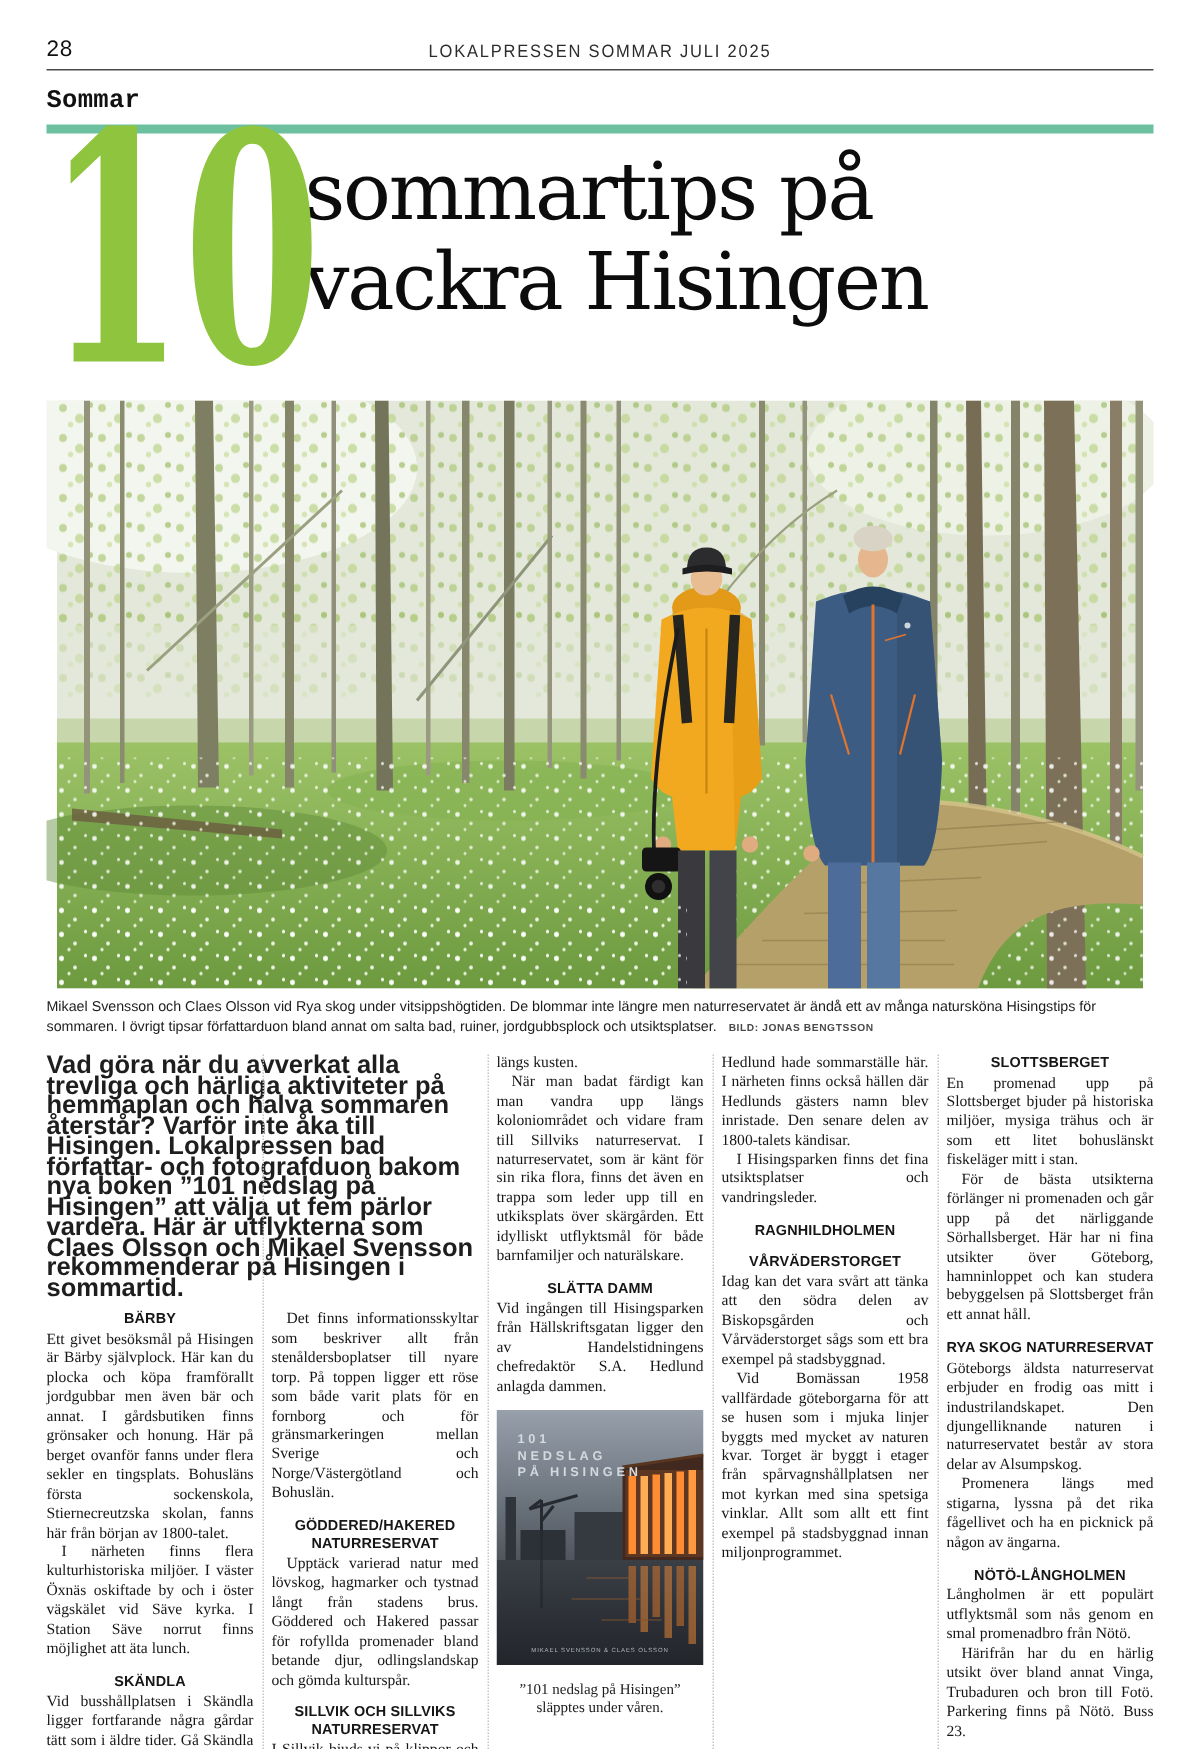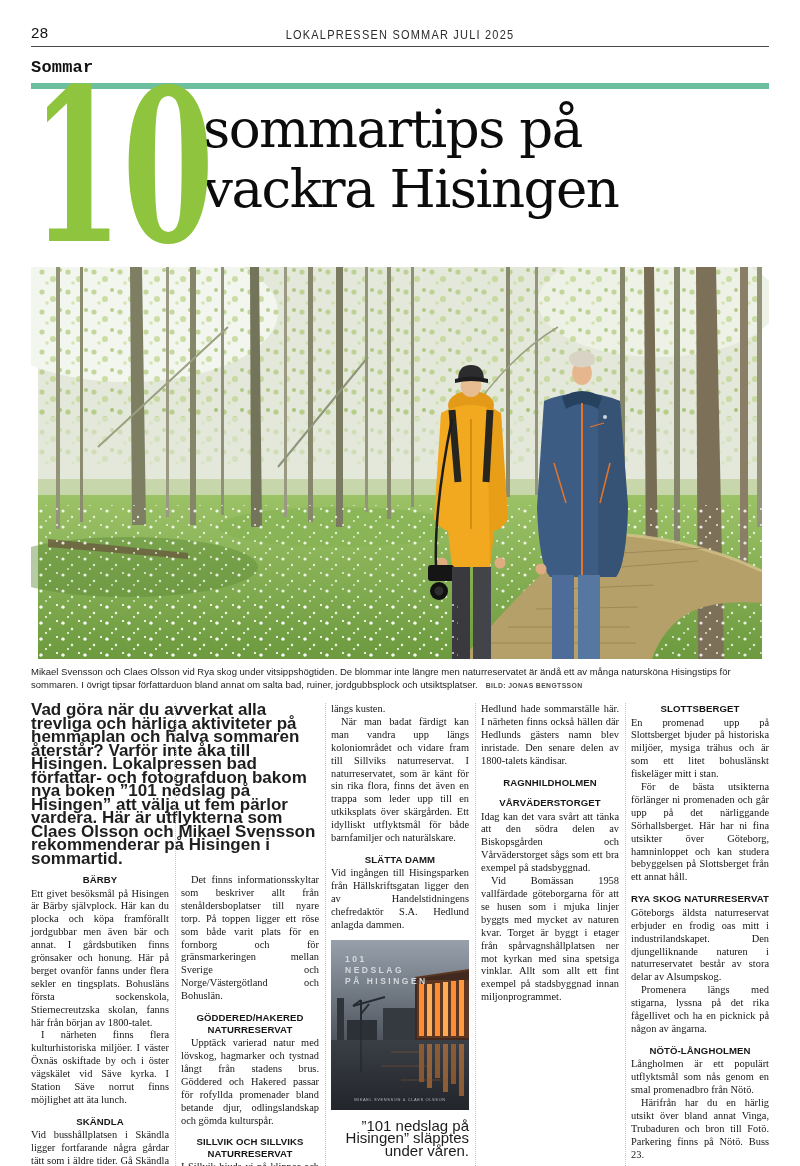--- a/index.html
+++ b/index.html
@@ -26,21 +26,21 @@
   .col-rule{position:absolute;top:0;bottom:0;border-left:1px dotted #c6c6c6;}
   .intro{grid-column:1/3;grid-row:1;font-weight:bold;font-size:17px;line-height:13.5px;color:#1e1e1e;padding-bottom:9px;text-align:left;}
   .col{font-family:"Liberation Serif",serif;font-size:10.4px;line-height:12.9px;text-align:justify;color:#161616;}
   .c1{grid-column:1;grid-row:2;} .c2{grid-column:2;grid-row:2;}
   .c3{grid-column:3;grid-row:1/3;} .c4{grid-column:4;grid-row:1/3;} .c5{grid-column:5;grid-row:1/3;}
   .col h4{font-family:"Liberation Sans",sans-serif;font-size:9.6px;font-weight:bold;margin:9px 0 2px 0;letter-spacing:.1px;text-align:center;line-height:11.5px;}
   .col h4.first{margin-top:0;}
   .col p{margin:0;}
   .col p.ind{text-indent:10px;}
   .bookfig{margin-top:8px;}
-  .book-caption{font-family:Liberation Sans, sans-serif;font-size:15px;line-height:12.5px;color:#1c1c1c;margin-top:6px;text-align:right;}
+  .book-caption{font-family:Liberation Serif, serif;font-size:10px;line-height:12.5px;color:#1c1c1c;margin-top:6px;text-align:center;}
 </style>
 </head>
 <body>
 
 <div class="page">
 
   <div class="topbar">
     <span class="page-num">28</span>
     <span class="masthead">LOKALPRESSEN SOMMAR JULI 2025</span>
     <span></span>
@@ -245,20 +245,21 @@
             <text x="14" y="44" font-size="8.5" letter-spacing="2.5">PÅ HISINGEN</text>
           </g>
           <text x="69" y="161" text-anchor="middle" font-family="Liberation Sans, sans-serif" font-size="4" letter-spacing=".6" fill="#b4bac0">MIKAEL SVENSSON &amp; CLAES OLSSON</text>
         </svg>
         <div class="book-caption">”101 nedslag på Hisingen” släpptes under våren.</div>
       </div>
     </div>
 
     <div class="col c4">
       <p>Hedlund hade sommarställe här. I närheten finns också hällen där Hedlunds gästers namn blev inristade. Den senare delen av 1800-talets kändisar.</p>
+      <p class="ind">I Hisingsparken finns det fina utsiktsplatser och vandringsleder.</p>
       <h4>RAGNHILDHOLMEN</h4>
       <h4>VÅRVÄDERSTORGET</h4>
       <p>Idag kan det vara svårt att tänka att den södra delen av Biskopsgården och Vårväderstorget sågs som ett bra exempel på stadsbyggnad.</p>
       <p class="ind">Vid Bomässan 1958 vallfärdade göteborgarna för att se husen som i mjuka linjer byggts med mycket av naturen kvar. Torget är byggt i etager från spårvagnshållplatsen ner mot kyrkan med sina spetsiga vinklar. Allt som allt ett fint exempel på stadsbyggnad innan miljonprogrammet.</p>
     </div>
 
     <div class="col c5">
       <h4 class="first">SLOTTSBERGET</h4>
       <p>En promenad upp på Slottsberget bjuder på historiska miljöer, mysiga trähus och är som ett litet bohuslänskt fiskeläger mitt i stan.</p>
       <p class="ind">För de bästa utsikterna förlänger ni promenaden och går upp på det närliggande Sörhallsberget. Här har ni fina utsikter över Göteborg, hamninloppet och kan studera bebyggelsen på Slottsberget från ett annat håll.</p>

